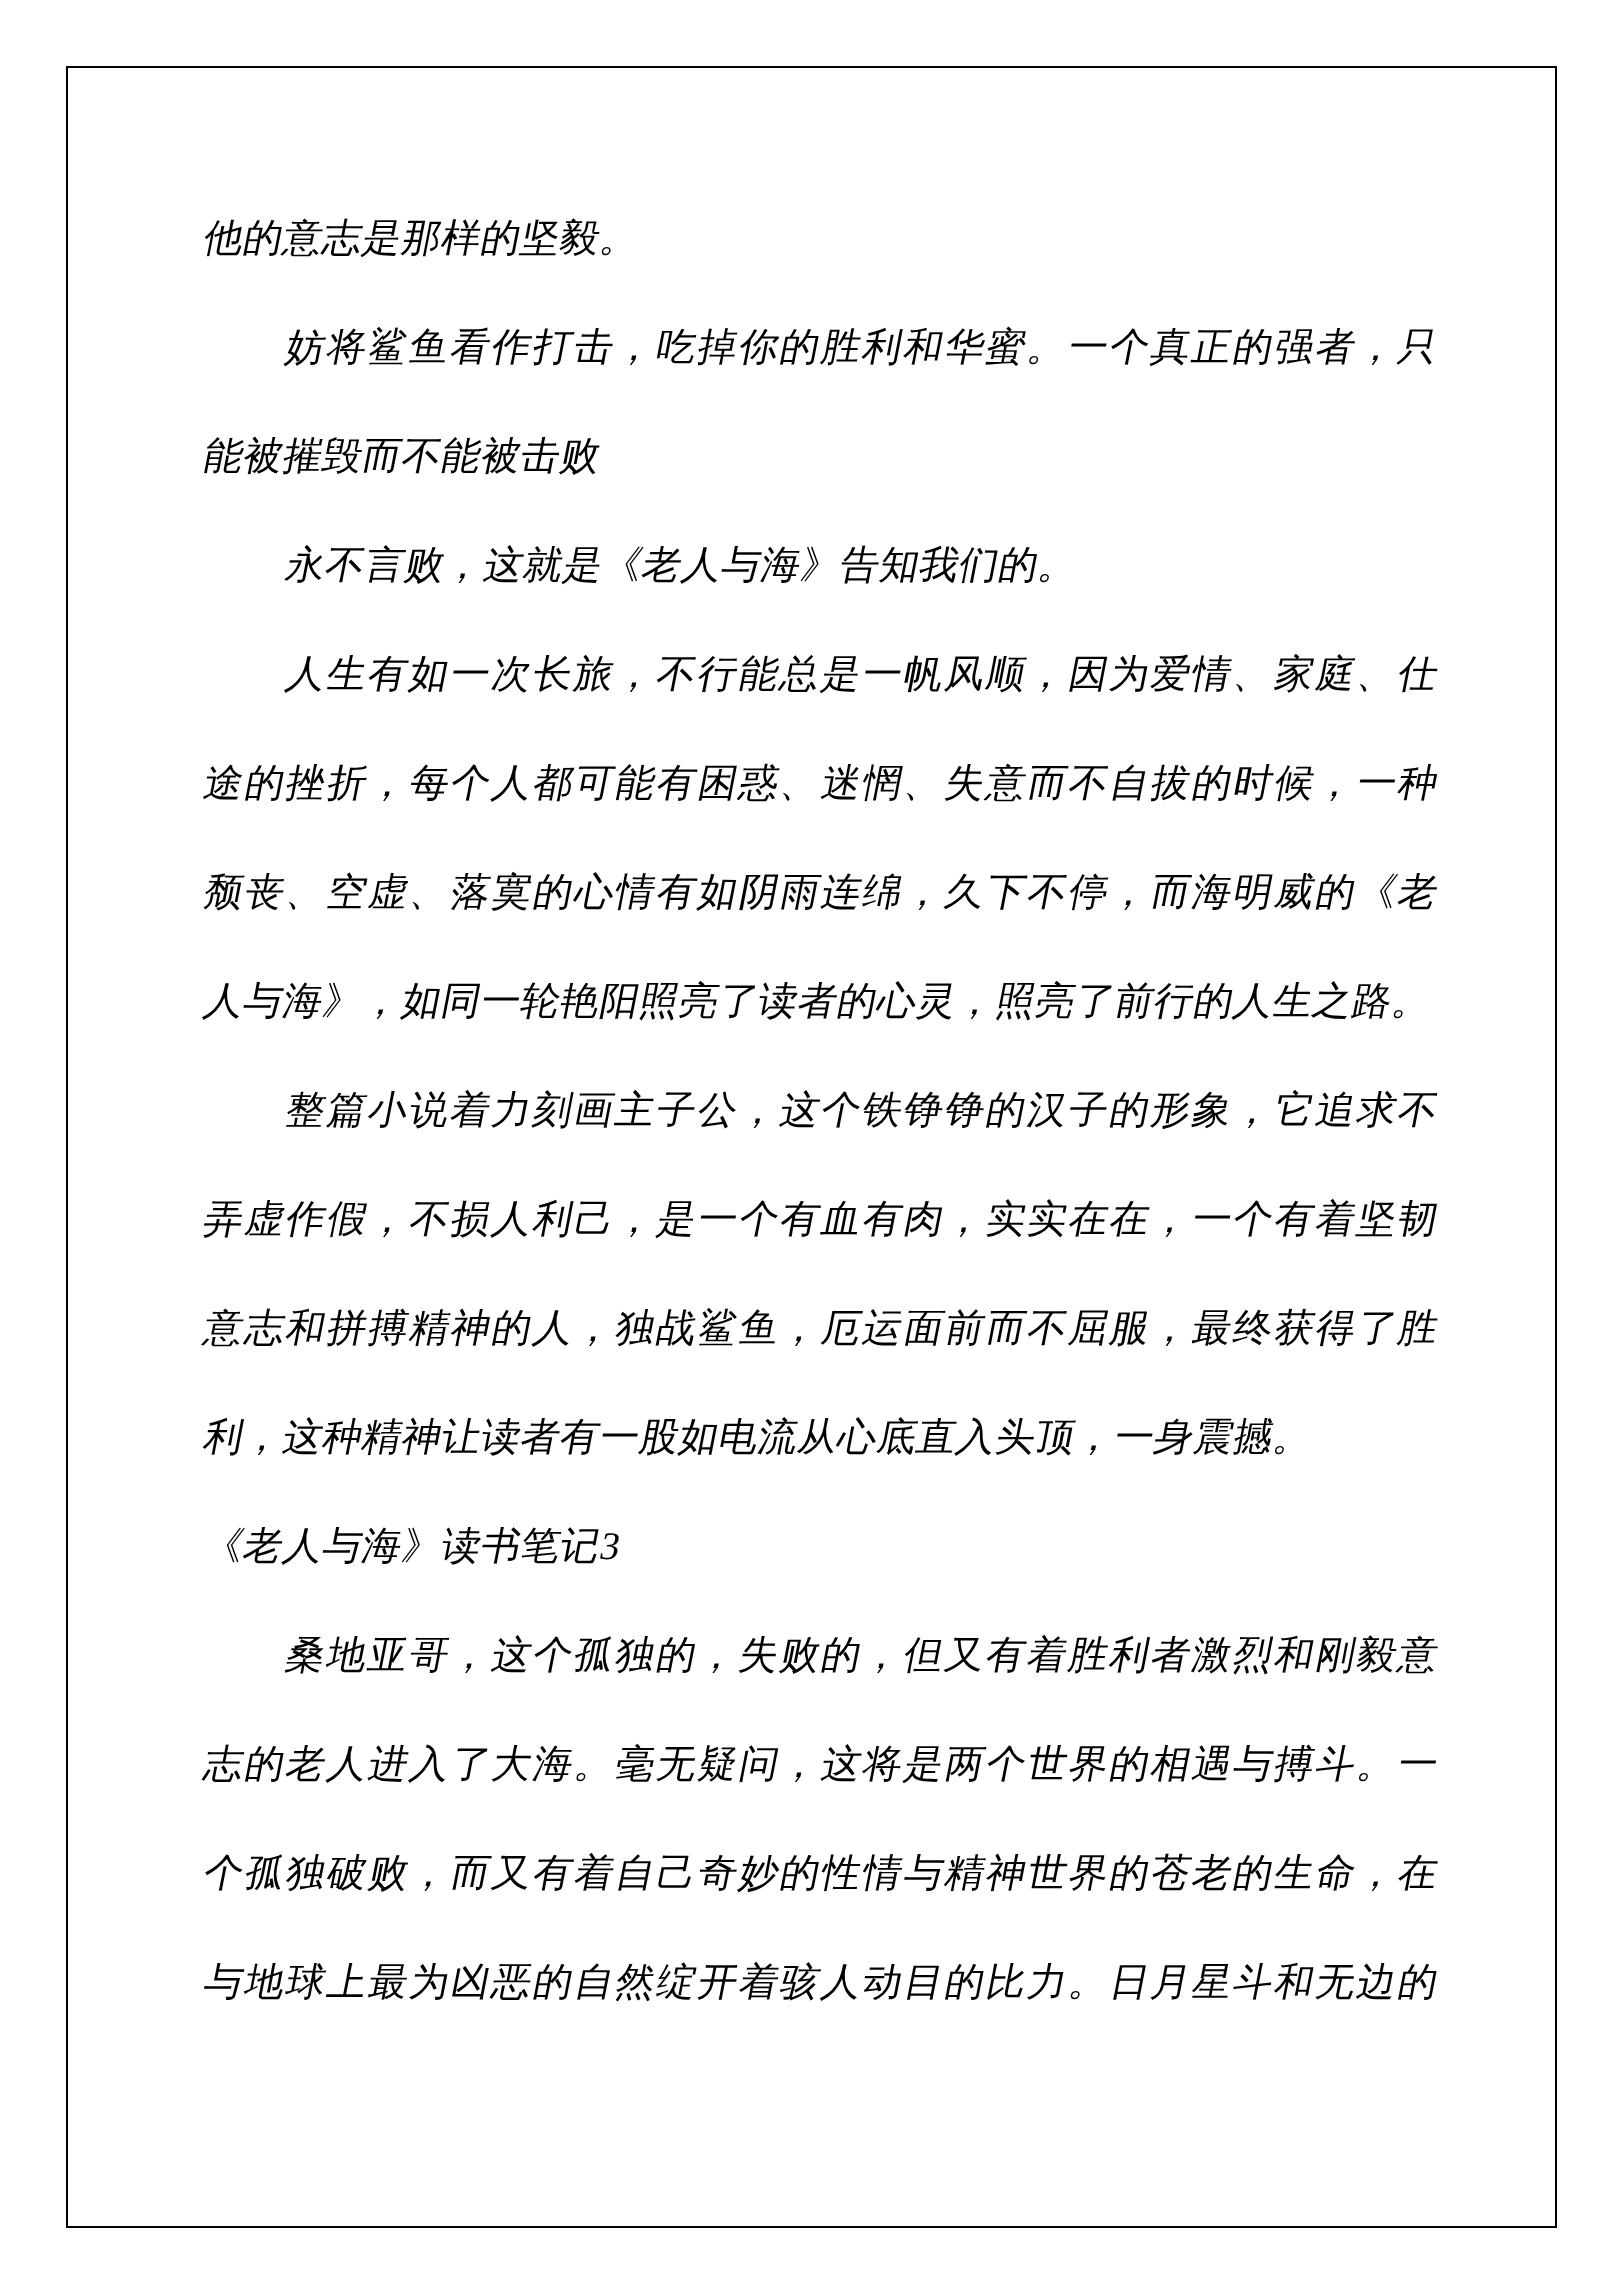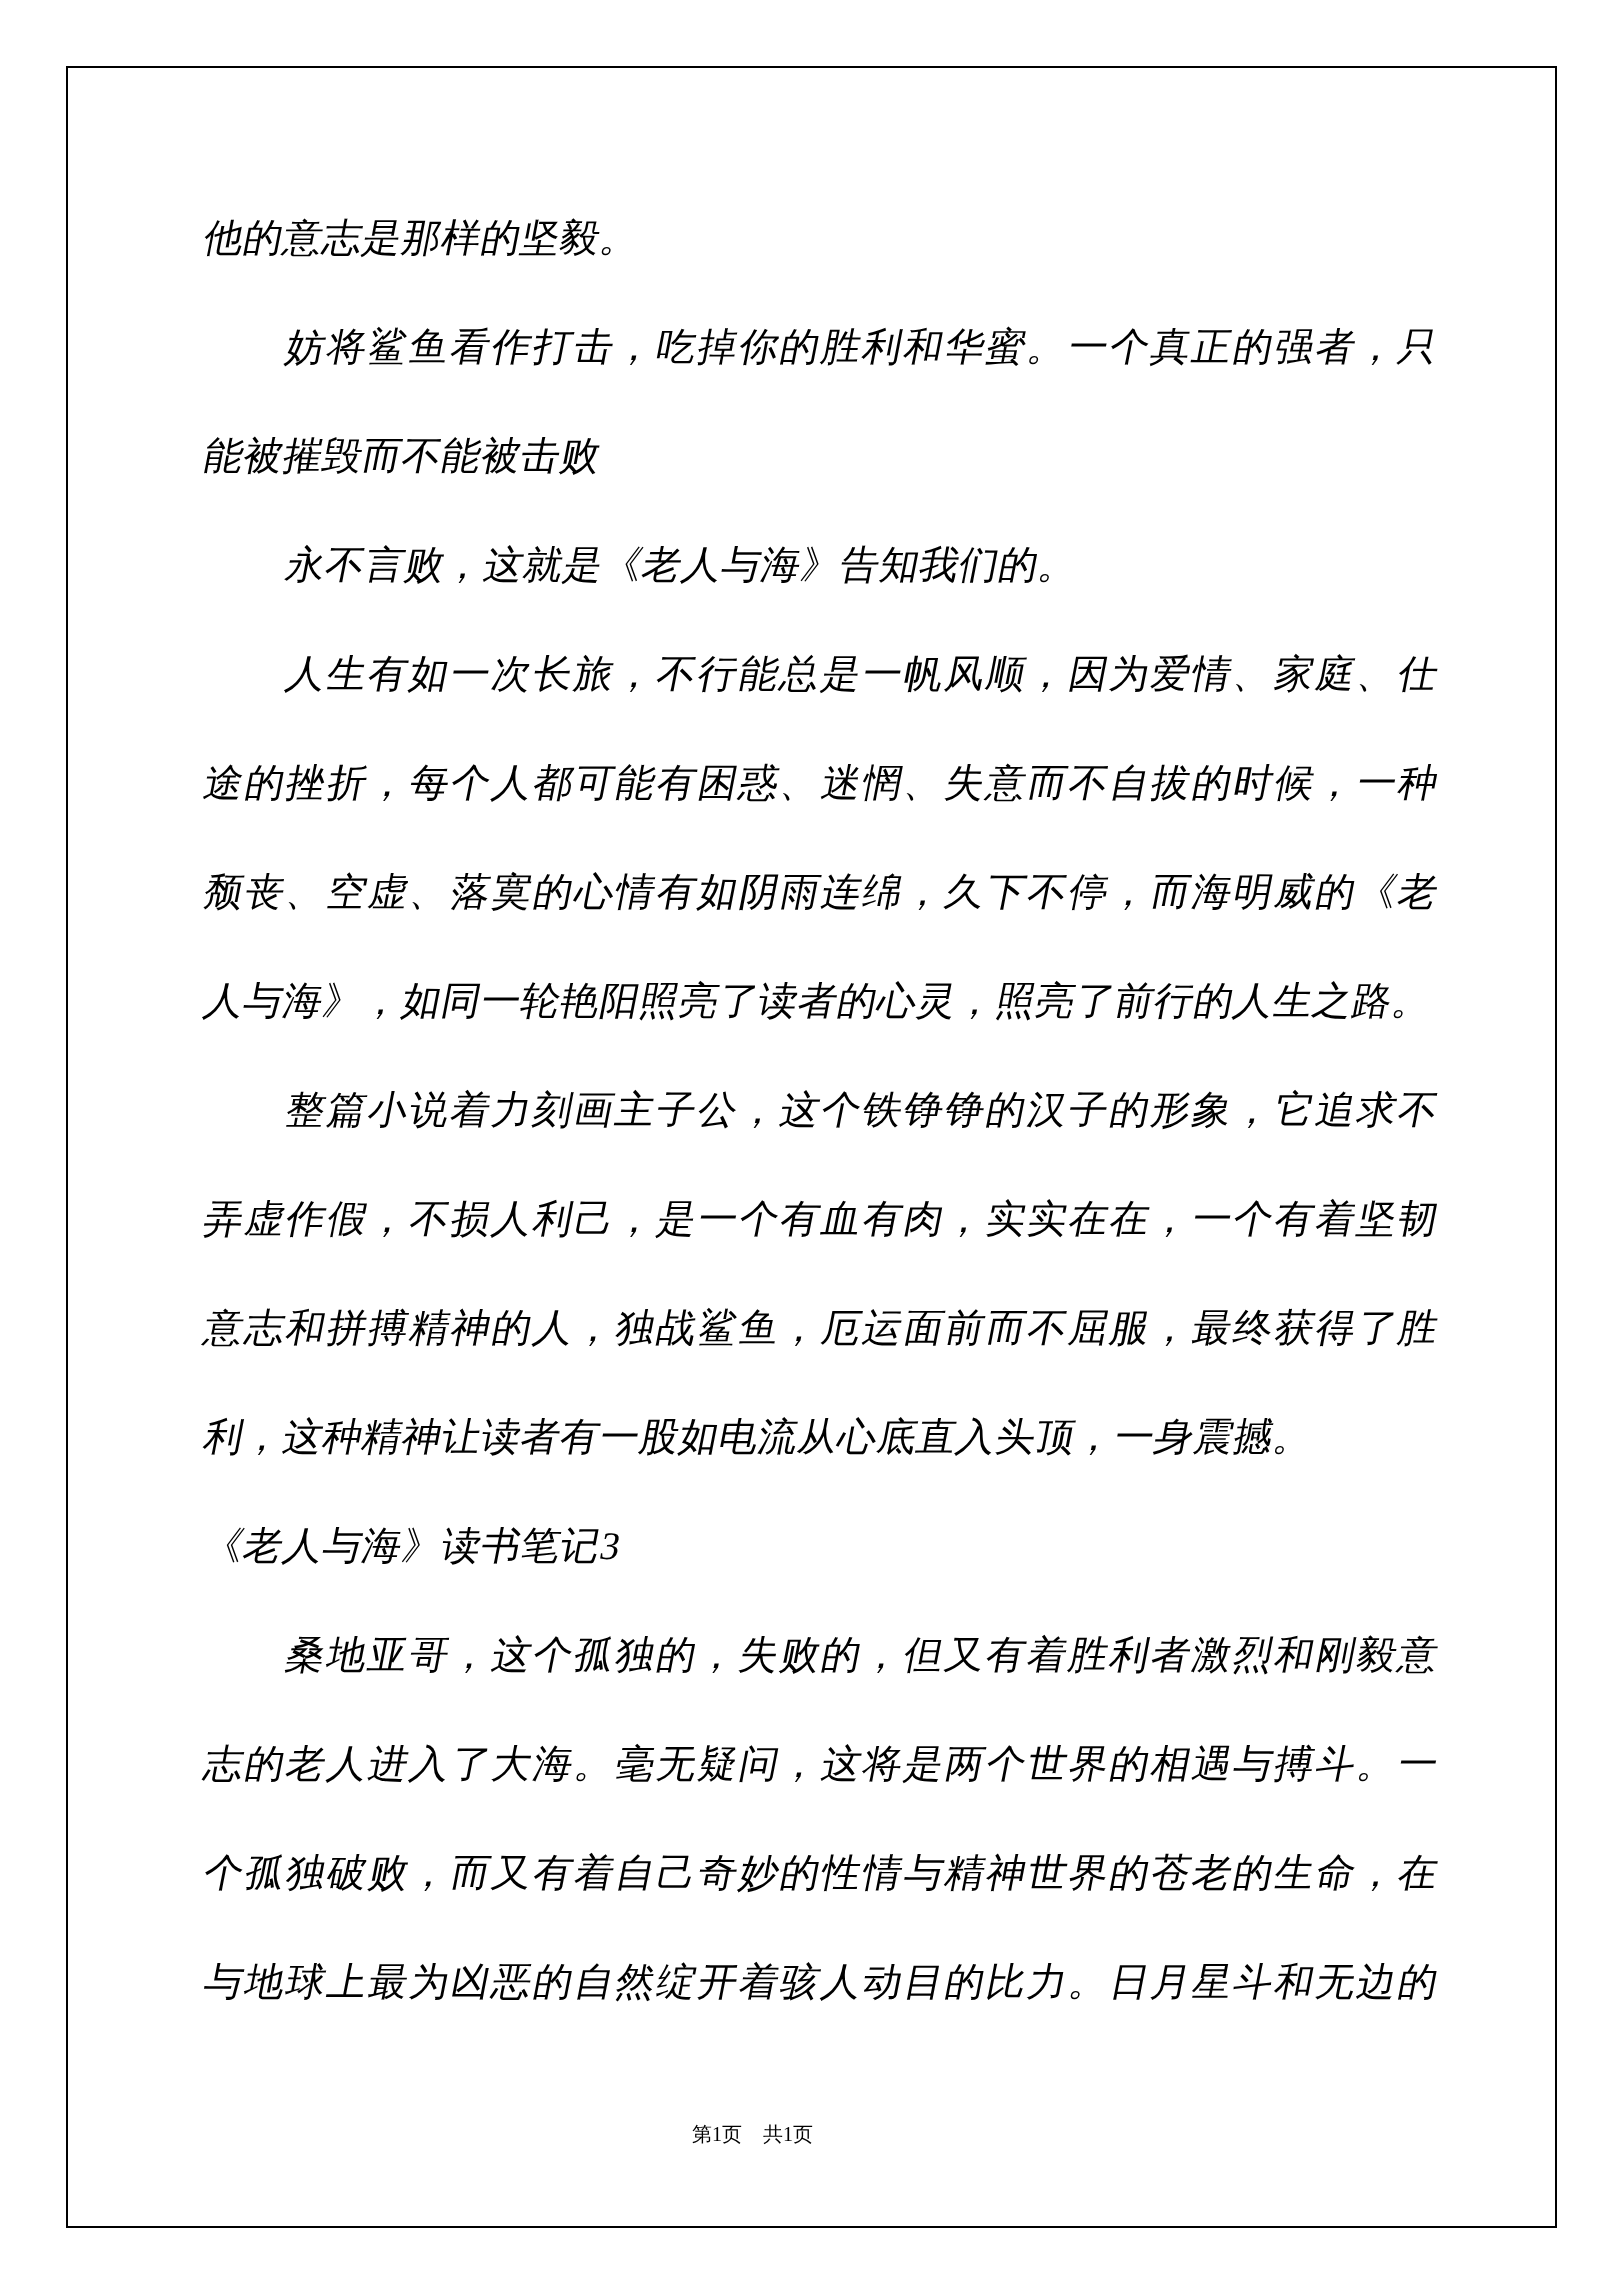--- a/index.html
+++ b/index.html
@@ -84,17 +84,14 @@
       <div class="line indent justify">整篇小说着力刻画主子公，这个铁铮铮的汉子的形象，它追求不</div>
       <div class="line justify">弄虚作假，不损人利己，是一个有血有肉，实实在在，一个有着坚韧</div>
       <div class="line justify">意志和拼搏精神的人，独战鲨鱼，厄运面前而不屈服，最终获得了胜</div>
       <div class="line">利，这种精神让读者有一股如电流从心底直入头顶，一身震撼。</div>
       <div class="line">《老人与海》读书笔记3</div>
       <div class="line indent justify">桑地亚哥，这个孤独的，失败的，但又有着胜利者激烈和刚毅意</div>
       <div class="line justify">志的老人进入了大海。毫无疑问，这将是两个世界的相遇与搏斗。一</div>
       <div class="line justify">个孤独破败，而又有着自己奇妙的性情与精神世界的苍老的生命，在</div>
       <div class="line justify">与地球上最为凶恶的自然绽开着骇人动目的比力。日月星斗和无边的</div>
     </div>
-  <div class="page-footer">
-    <span>第1页</span><span class="gap"></span><span>共1页</span>
-  </div>
 </div>
 
 
 </body></html>

